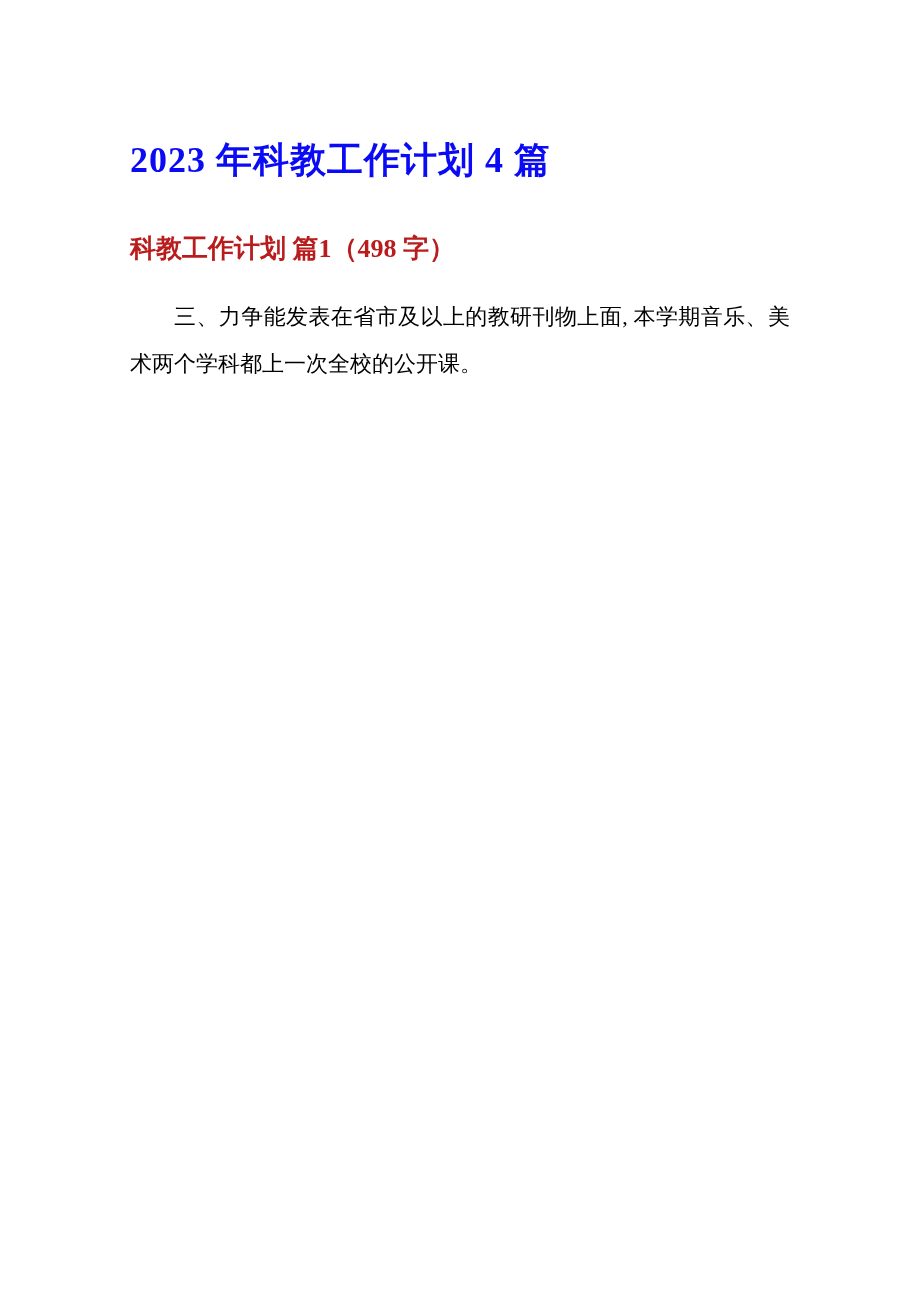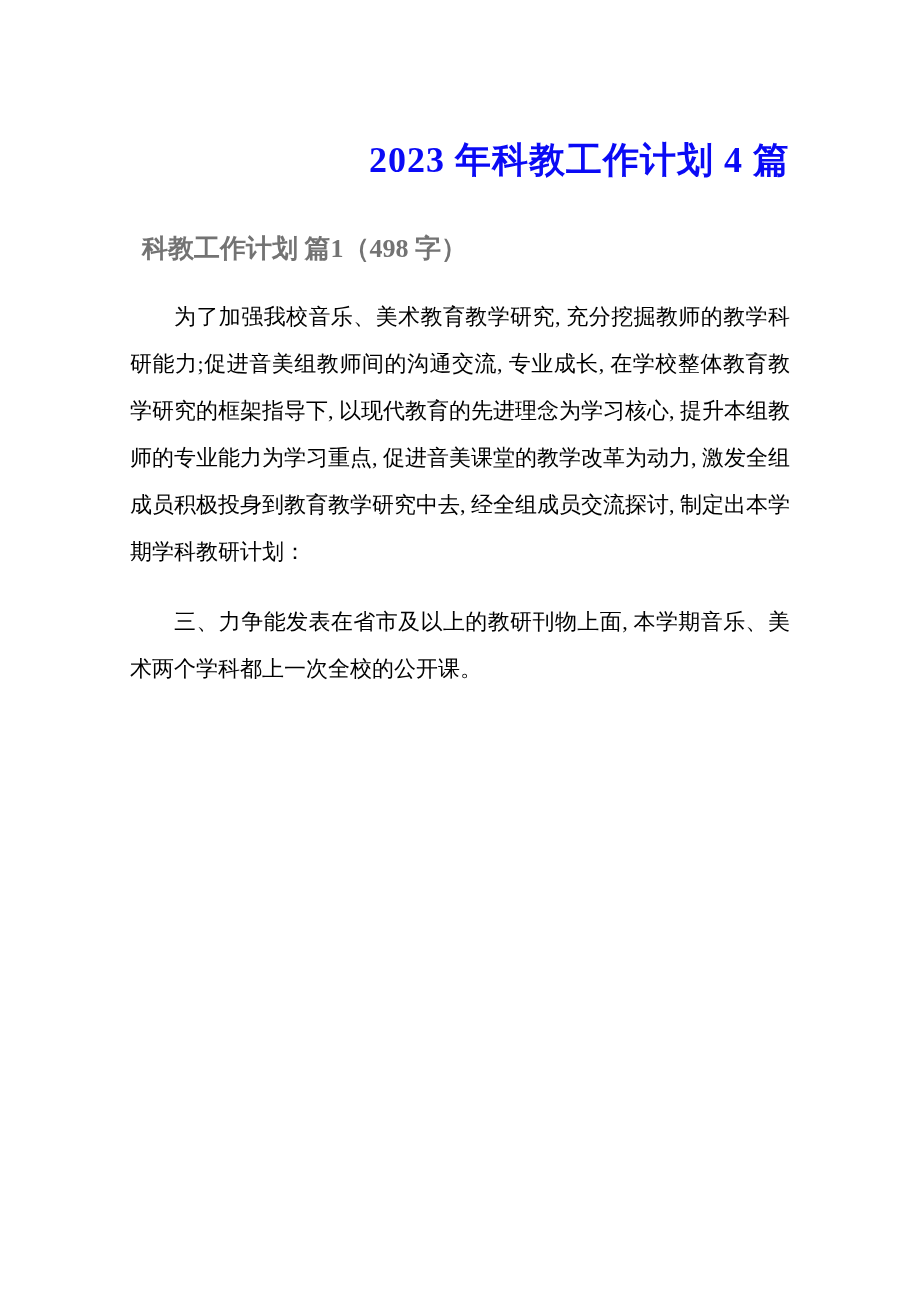--- a/index.html
+++ b/index.html
@@ -15,34 +15,34 @@
   }
   .page {
     box-sizing: border-box;
     width: 920px;
     height: 1302px;
     padding: 0 130px;
     background: #ffffff;
   }
   .doc-title {
     margin: 134px 0 0 0;
-    text-align: right;
+    text-align: left;
     font-size: 36px;
     line-height: 52px;
     font-weight: 700;
     color: #0a0af5;
     letter-spacing: 1px;
     white-space: nowrap;
   }
   .section-heading {
-    margin: 42px 0 0 12px;
+    margin: 42px 0 0 0;
     font-size: 26px;
     line-height: 42px;
     font-weight: 700;
-    color: #737373;
+    color: #b91c1c;
     white-space: nowrap;
   }
   .body-text p {
     margin: 23px 0 0 0;
     font-size: 22px;
     line-height: 47px;
     color: #000000;
     text-indent: 2em;
     text-align: justify;
     word-break: break-all;
@@ -50,16 +50,15 @@
 </style>
 </head>
 <body>
 
 <div class="page">
   <h1 class="doc-title">2023 年科教工作计划 4 篇</h1>
 
   <h2 class="section-heading">科教工作计划 篇1（498 字）</h2>
 
   <div class="body-text">
-    <p>为了加强我校音乐、美术教育教学研究, 充分挖掘教师的教学科研能力;促进音美组教师间的沟通交流, 专业成长, 在学校整体教育教学研究的框架指导下, 以现代教育的先进理念为学习核心, 提升本组教师的专业能力为学习重点, 促进音美课堂的教学改革为动力, 激发全组成员积极投身到教育教学研究中去, 经全组成员交流探讨, 制定出本学期学科教研计划：</p>
     <p>三、力争能发表在省市及以上的教研刊物上面, 本学期音乐、美术两个学科都上一次全校的公开课。</p>
   </div>
 </div>
 
 </body></html>

